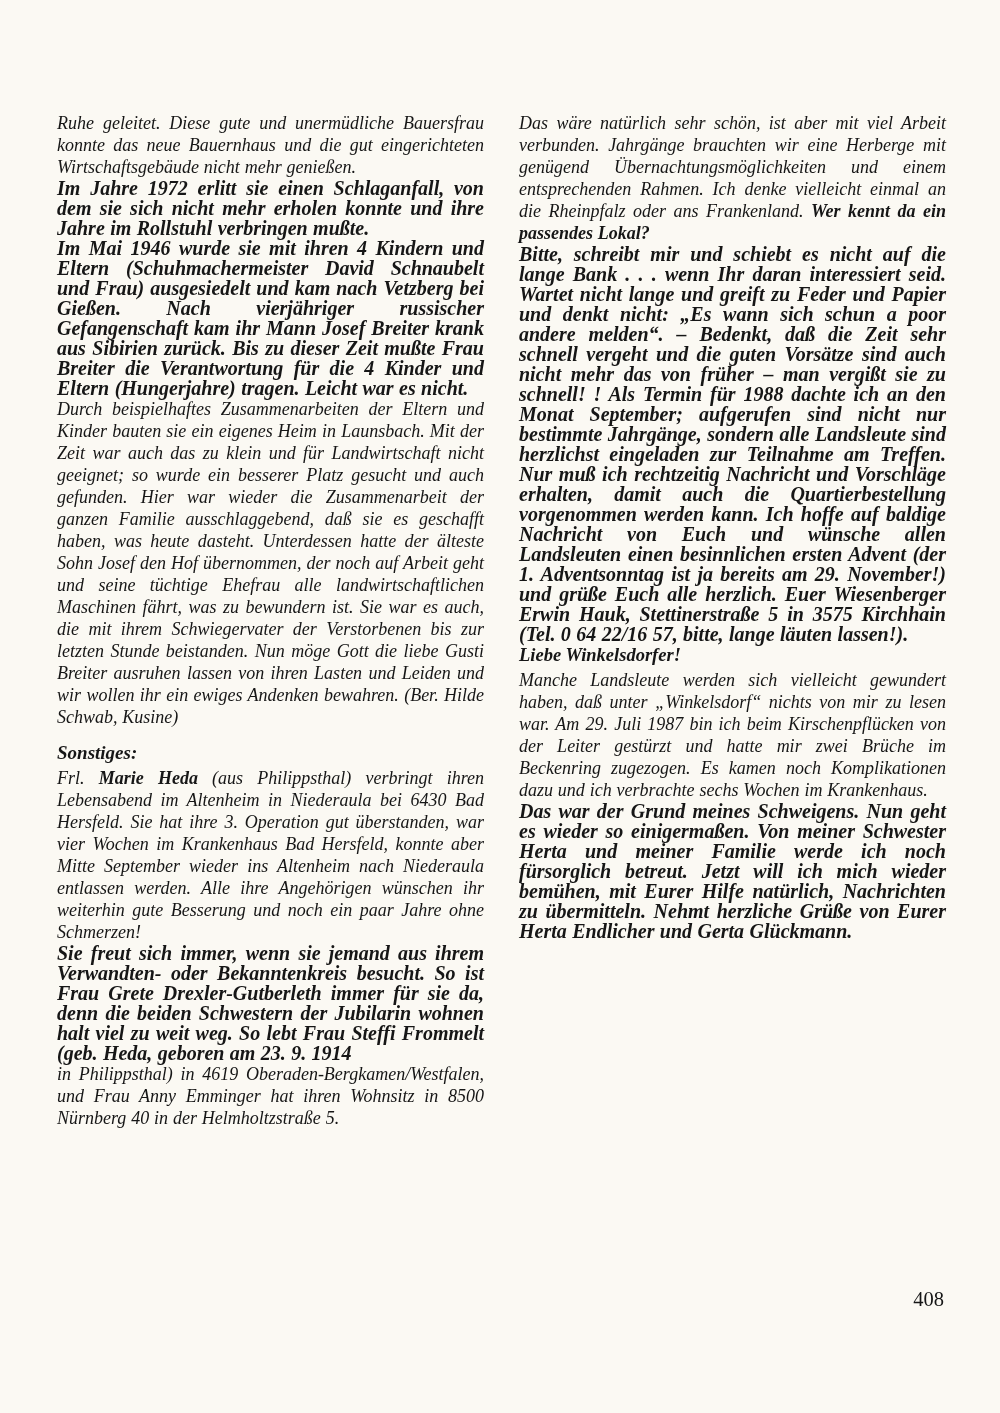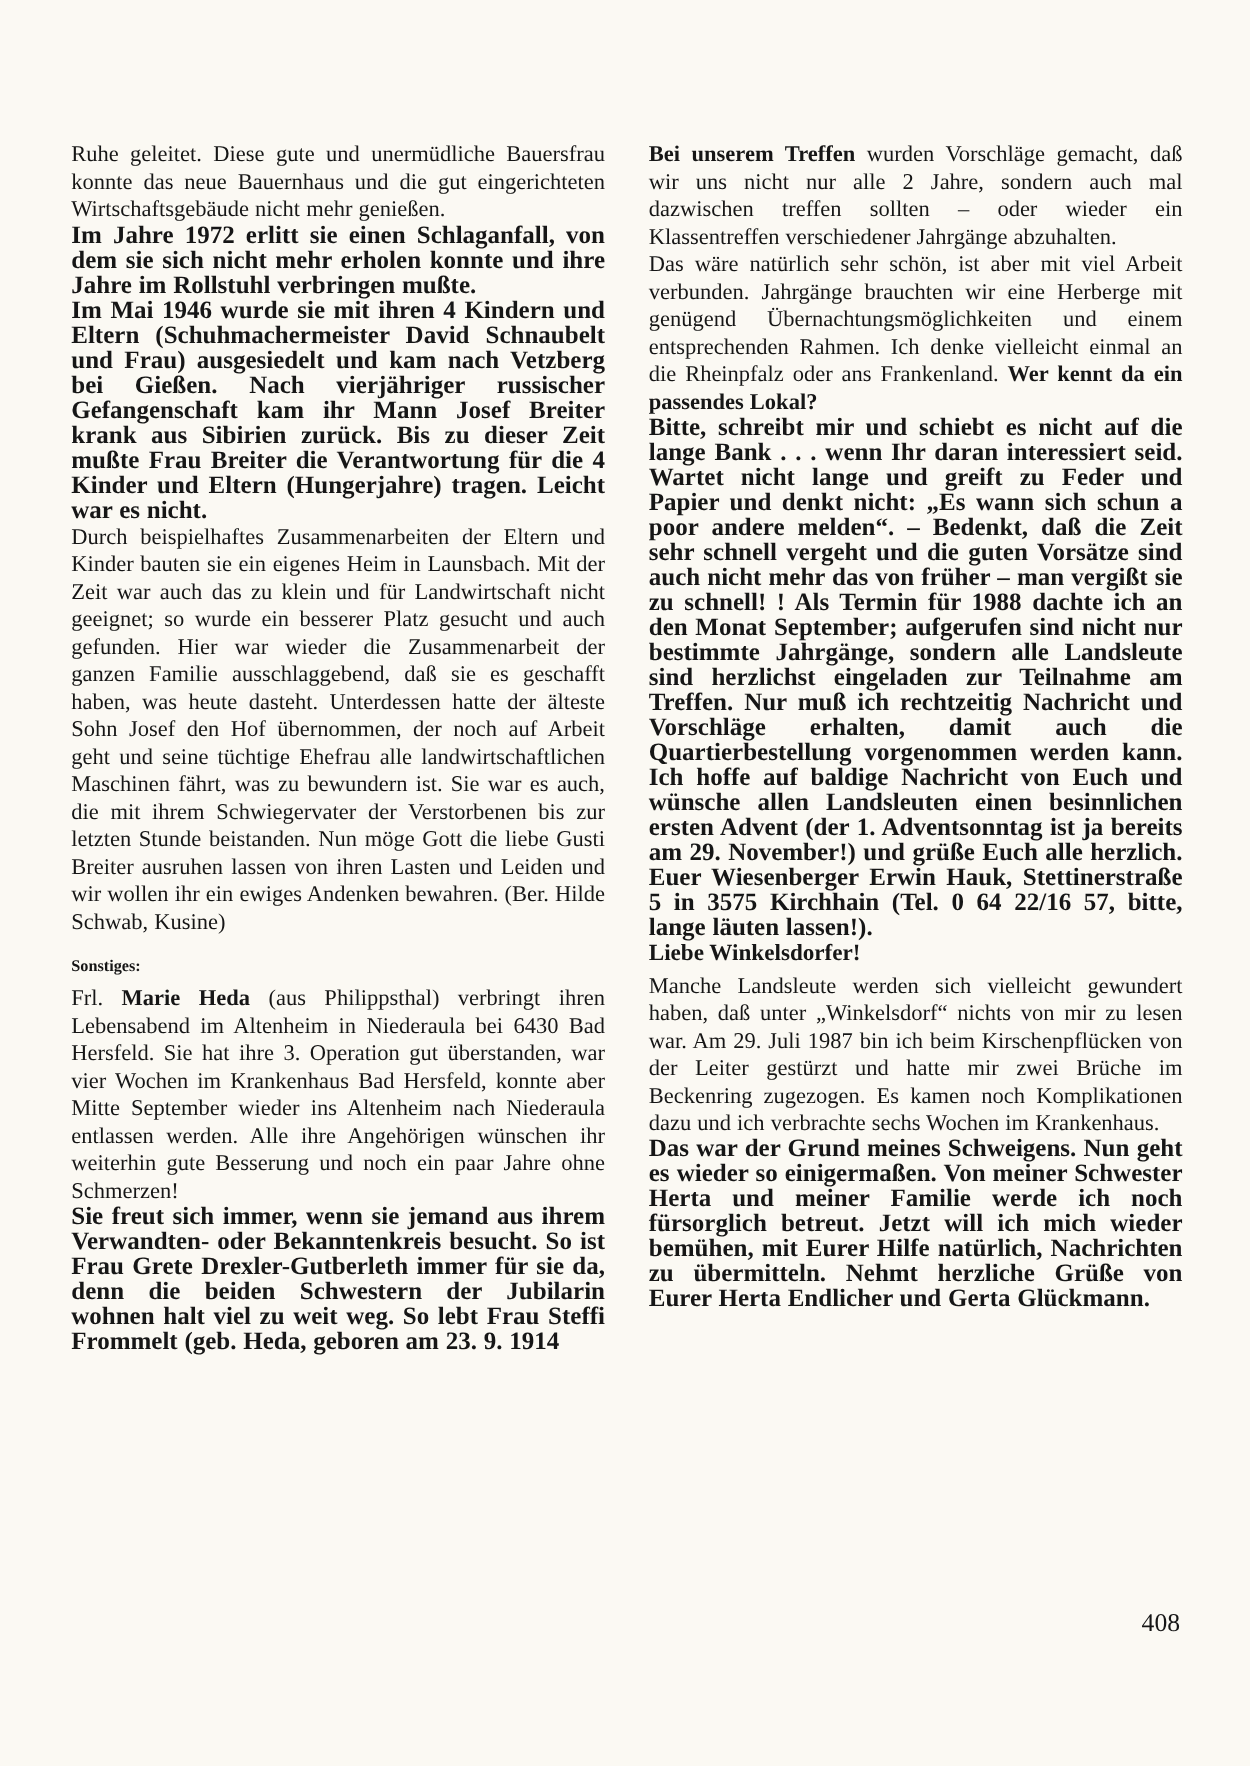--- a/index.html
+++ b/index.html
@@ -10,32 +10,32 @@
     height: 1413px;
     overflow: hidden;
     background: var(--paper, #fbf9f3);
     color: var(--ink, #161616);
     font-family: "Liberation Serif", "DejaVu Serif", serif;
     position: relative;
     padding: 112px 54px 0 57px;
     margin: 0 auto;
   }
   .columns { display: flex; gap: 35px; }
-  .column { width: 427px; flex: 0 0 427px; }
+  .column { width: 427px; flex: 0 0 427px; font-style: italic; }
   .para {
     margin: 0;
     text-align: justify;
     hyphens: auto;
     -webkit-hyphens: auto;
     word-spacing: 0.02em;
   }
   .para.normal { font-size: 18px; line-height: 22px; }
   .para.small  { font-size: 20px; line-height: 20px; font-weight: bold; }
   .heading { margin: 0; font-weight: bold; }
-  .heading.section { font-size: 13px; line-height: 24px; margin-top: 13px; margin-bottom: 2px; }
+  .heading.section { font-size: 19px; line-height: 24px; margin-top: 13px; margin-bottom: 2px; }
   .heading.caps    { font-size: 19px; line-height: 24px; margin-top: 46px; margin-bottom: 12px; letter-spacing: 0.4px; }
   .subheading { margin: 0 0 2px 0; font-size: 18.5px; line-height: 23px; font-weight: bold; }
   .bold { font-weight: bold; }
   .page-number {
     position: absolute;
     top: 1288px;
     right: 56px;
     font-size: 20.5px;
     font-weight: normal;
   }
@@ -46,23 +46,23 @@
 <div class="page">
   <div class="columns">
     <div class="column">
         <p class="para normal"><span>Ruhe geleitet. Diese gute und unermüdliche Bauersfrau konnte das neue Bauernhaus und die gut eingerichteten Wirtschaftsgebäude nicht mehr genießen.</span></p>
         <p class="para small"><span>Im Jahre 1972 erlitt sie einen Schlaganfall, von dem sie sich nicht mehr erholen konnte und ihre Jahre im Rollstuhl verbringen mußte.</span></p>
         <p class="para small"><span>Im Mai 1946 wurde sie mit ihren 4 Kindern und Eltern (Schuhmachermeister David Schnaubelt und Frau) ausgesiedelt und kam nach Vetzberg bei Gießen. Nach vierjähriger russischer Gefangenschaft kam ihr Mann Josef Breiter krank aus Sibirien zurück. Bis zu dieser Zeit mußte Frau Breiter die Verantwortung für die 4 Kinder und Eltern (Hungerjahre) tragen. Leicht war es nicht.</span></p>
         <p class="para normal"><span>Durch beispielhaftes Zusammenarbeiten der Eltern und Kinder bauten sie ein eigenes Heim in Launsbach. Mit der Zeit war auch das zu klein und für Landwirtschaft nicht geeignet; so wurde ein besserer Platz gesucht und auch gefunden. Hier war wieder die Zusammenarbeit der ganzen Familie ausschlaggebend, daß sie es geschafft haben, was heute dasteht. Unterdessen hatte der älteste Sohn Josef den Hof übernommen, der noch auf Arbeit geht und seine tüchtige Ehefrau alle landwirtschaftlichen Maschinen fährt, was zu bewundern ist. Sie war es auch, die mit ihrem Schwiegervater der Verstorbenen bis zur letzten Stunde beistanden. Nun möge Gott die liebe Gusti Breiter ausruhen lassen von ihren Lasten und Leiden und wir wollen ihr ein ewiges Andenken bewahren.   (Ber. Hilde Schwab, Kusine)</span></p>
         <h2 class="heading section"><span class="bold">Sonstiges:</span></h2>
         <p class="para normal"><span>Frl. </span><span class="bold">Marie Heda</span><span> (aus Philippsthal) verbringt ihren Lebensabend im Altenheim in Niederaula bei 6430 Bad Hersfeld. Sie hat ihre 3. Operation gut überstanden, war vier Wochen im Krankenhaus Bad Hersfeld, konnte aber Mitte September wieder ins Altenheim nach Niederaula entlassen werden. Alle ihre Angehörigen wünschen ihr weiterhin gute Besserung und noch ein paar Jahre ohne Schmerzen!</span></p>
         <p class="para small"><span>Sie freut sich immer, wenn sie jemand aus ihrem Verwandten- oder Bekanntenkreis besucht. So ist Frau Grete Drexler-Gutberleth immer für sie da, denn die beiden Schwestern der Jubilarin wohnen halt viel zu weit weg. So lebt Frau </span><span class="bold">Steffi Frommelt</span><span> (geb. Heda, geboren am 23. 9. 1914</span></p>
+        <p class="para normal"><span>in Philippsthal) in 4619 Oberaden-Bergkamen/Westfalen, und Frau Anny Emminger hat ihren Wohnsitz in 8500 Nürnberg 40 in der Helmholtzstraße 5.</span></p>
       </div>
     <div class="column">
-        <p class="para normal"><span class="bold">Bei unserem Treffen</span><span> wurden Vorschläge gemacht, daß wir uns nicht nur alle 2 Jahre, sondern auch mal dazwischen treffen sollten – oder wieder ein Klassentreffen verschiedener Jahrgänge abzuhalten.</span></p>
         <p class="para normal"><span>Das wäre natürlich sehr schön, ist aber mit viel Arbeit verbunden. Jahrgänge brauchten wir eine Herberge mit genügend Übernachtungsmöglichkeiten und einem entsprechenden Rahmen. Ich denke vielleicht einmal an die Rheinpfalz oder ans Frankenland. </span><span class="bold">Wer kennt da ein passendes Lokal?</span></p>
         <p class="para small"><span>Bitte, schreibt mir und schiebt es nicht auf die lange Bank . . . wenn Ihr daran interessiert seid. Wartet nicht lange und greift zu Feder und Papier und denkt nicht: „Es wann sich schun a poor andere melden“. – Bedenkt, daß die Zeit sehr schnell vergeht und die guten Vorsätze sind auch nicht mehr das von früher – man vergißt sie zu schnell! ! Als Termin für 1988 dachte ich an den Monat September; aufgerufen sind nicht nur bestimmte Jahrgänge, sondern alle Landsleute sind herzlichst eingeladen zur Teilnahme am Treffen. Nur muß ich rechtzeitig Nachricht und Vorschläge erhalten, damit auch die Quartierbestellung vorgenommen werden kann. Ich hoffe auf baldige Nachricht von Euch und wünsche allen Landsleuten einen besinnlichen ersten Advent (der 1. Adventsonntag ist ja bereits am 29. November!) und grüße Euch alle herzlich. Euer Wiesenberger Erwin Hauk, Stettinerstraße 5 in 3575 Kirchhain (Tel. 0 64 22/16 57, bitte, lange läuten lassen!).</span></p>
         <h3 class="subheading"><span class="bold">Liebe Winkelsdorfer!</span></h3>
         <p class="para normal"><span>Manche Landsleute werden sich vielleicht gewundert haben, daß unter „Winkelsdorf“ nichts von mir zu lesen war. Am 29. Juli 1987 bin ich beim Kirschenpflücken von der Leiter gestürzt und hatte mir zwei Brüche im Beckenring zugezogen. Es kamen noch Komplikationen dazu und ich verbrachte sechs Wochen im Krankenhaus.</span></p>
         <p class="para small"><span>Das war der Grund meines Schweigens. Nun geht es wieder so einigermaßen. Von meiner Schwester Herta und meiner Familie werde ich noch fürsorglich betreut. Jetzt will ich mich wieder bemühen, mit Eurer Hilfe natürlich, Nachrichten zu übermitteln. Nehmt herzliche Grüße von Eurer Herta Endlicher und Gerta Glückmann.</span></p>
       </div>
   </div>
   <div class="page-number">408</div>
 </div>
 

